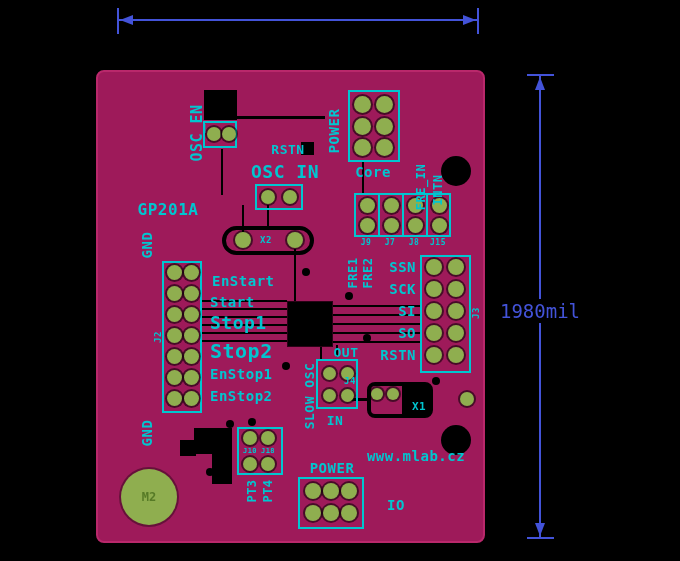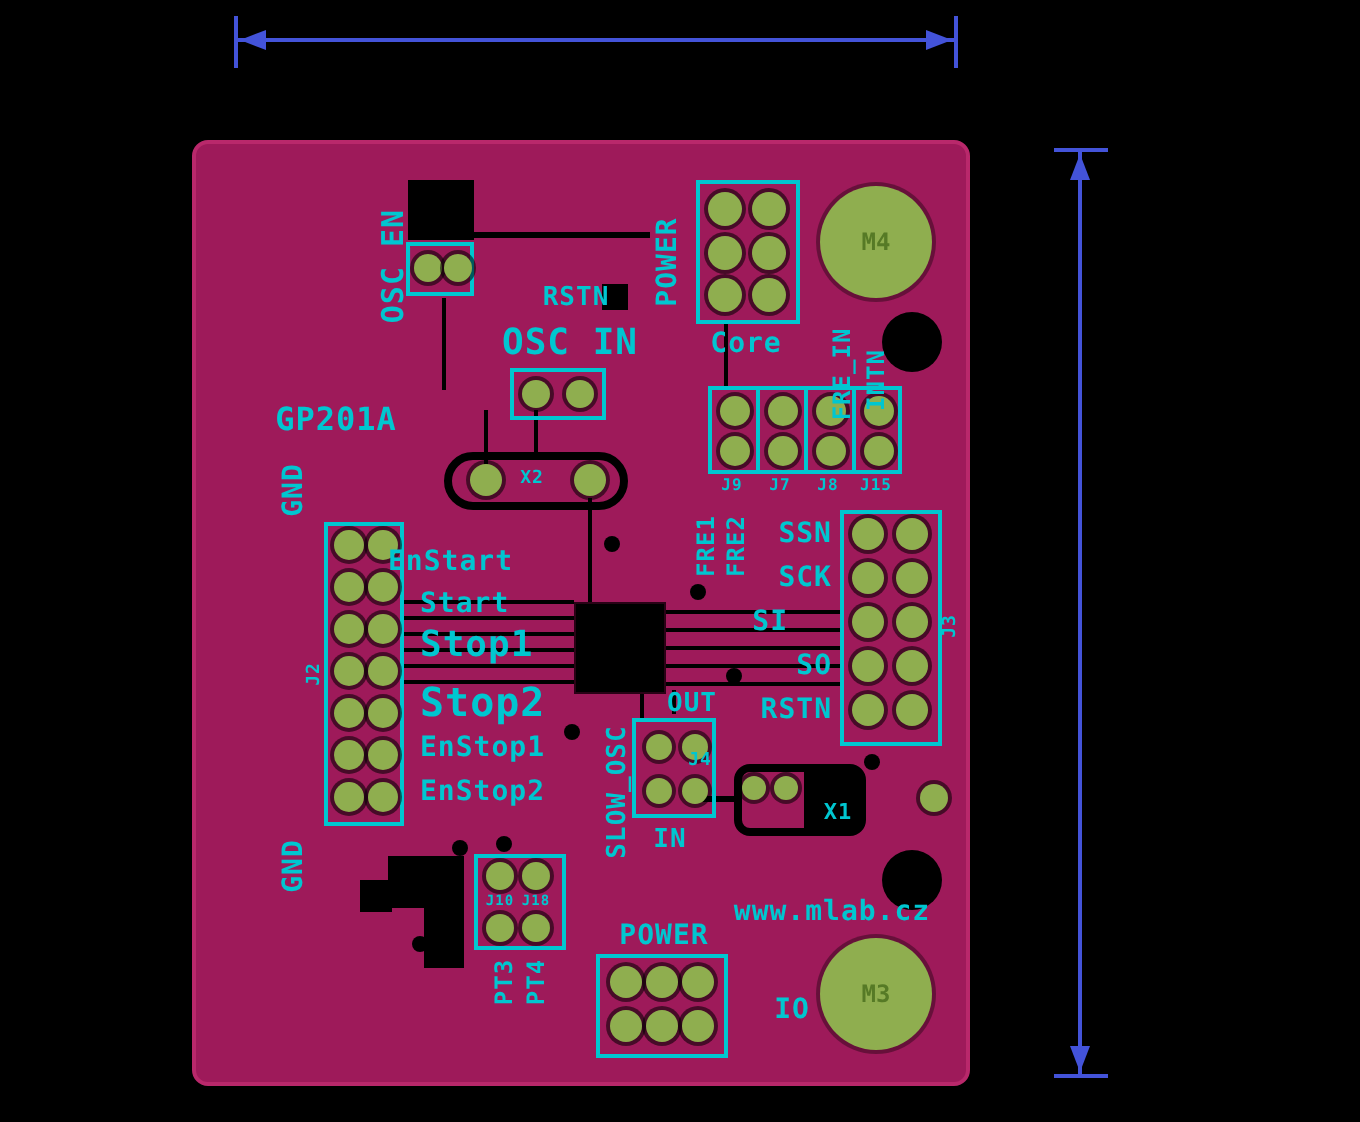--- a/index.html
+++ b/index.html
@@ -74,25 +74,22 @@
 
   <div class="via" style="left:302px;top:268px"></div>
   <div class="via" style="left:345px;top:292px"></div>
   <div class="via" style="left:363px;top:334px"></div>
   <div class="via" style="left:282px;top:362px"></div>
   <div class="via" style="left:248px;top:418px"></div>
   <div class="via" style="left:432px;top:377px"></div>
   <div class="via" style="left:206px;top:468px"></div>
   <div class="via" style="left:226px;top:420px"></div>
 
-  <div class="mount" style="left:410px;top:93px">
-      <span>M4</span>
-    </div>
-  <div class="mount" style="left:410px;top:469px">
-      <span>M3</span>
+  <div class="mount" style="left:121px;top:469px">
+      <span>M2</span>
     </div>
 
   <div class="hole" style="left:441px;top:156px"></div>
   <div class="hole" style="left:441px;top:425px"></div>
 
   <div class="sbox" style="left:203px;top:121px;width:34px;height:27px"></div>
   <div class="pad p14" style="left:207px;top:127px"></div>
   <div class="pad p14" style="left:222px;top:127px"></div>
 
   <div class="sbox" style="left:255px;top:184px;width:48px;height:26px"></div>
@@ -194,30 +191,30 @@
   <span class="silk v" style="left:353px;top:273px;font-size:12px">FRE1</span>
   <span class="silk v" style="left:368px;top:273px;font-size:12px">FRE2</span>
   <span class="silk v" style="left:158px;top:337px;font-size:9px">J2</span>
   <span class="silk v" style="left:476px;top:313px;font-size:9px">J3</span>
 
   <span class="silk" style="left:366px;top:243px;font-size:8px">J9</span>
   <span class="silk" style="left:390px;top:243px;font-size:8px">J7</span>
   <span class="silk" style="left:414px;top:243px;font-size:8px">J8</span>
   <span class="silk" style="left:438px;top:243px;font-size:8px">J15</span>
 
-  <span class="silk la" style="left:194px;top:281px;font-size:14px">EnStart</span>
+  <span class="silk la" style="left:212px;top:281px;font-size:14px">EnStart</span>
   <span class="silk la" style="left:210px;top:302px;font-size:14px">Start</span>
   <span class="silk la" style="left:210px;top:323px;font-size:18px">Stop1</span>
   <span class="silk la" style="left:210px;top:351px;font-size:20px">Stop2</span>
   <span class="silk la" style="left:210px;top:374px;font-size:14px">EnStop1</span>
   <span class="silk la" style="left:210px;top:396px;font-size:14px">EnStop2</span>
 
   <span class="silk ra" style="left:416px;top:267px;font-size:14px">SSN</span>
   <span class="silk ra" style="left:416px;top:289px;font-size:14px">SCK</span>
-  <span class="silk ra" style="left:394px;top:311px;font-size:14px">SI</span>
+  <span class="silk ra" style="left:416px;top:311px;font-size:14px">SI</span>
   <span class="silk ra" style="left:416px;top:333px;font-size:14px">SO</span>
   <span class="silk ra" style="left:416px;top:355px;font-size:14px">RSTN</span>
 
   <span class="silk" style="left:346px;top:352px;font-size:13px">OUT</span>
   <span class="silk" style="left:350px;top:381px;font-size:9px">J4</span>
   <span class="silk" style="left:335px;top:420px;font-size:13px">IN</span>
   <span class="silk v" style="left:309px;top:396px;font-size:13px">SLOW_OSC</span>
   <span class="silk" style="left:419px;top:406px;font-size:11px">X1</span>
   <span class="silk" style="left:416px;top:456px;font-size:14px">www.mlab.cz</span>
 
@@ -233,14 +230,15 @@
   <div class="dimline" style="left:477px;top:8px;width:2px;height:26px"></div>
   <div class="dimline" style="left:119px;top:19px;width:358px;height:2px"></div>
   <div class="arrow ar-left" style="left:120px;top:15px"></div>
   <div class="arrow ar-right" style="left:463px;top:15px"></div>
 
   <div class="dimline" style="left:527px;top:74px;width:27px;height:2px"></div>
   <div class="dimline" style="left:527px;top:537px;width:27px;height:2px"></div>
   <div class="dimline" style="left:539px;top:76px;width:2px;height:461px"></div>
   <div class="arrow ar-up" style="left:535px;top:77px"></div>
   <div class="arrow ar-down" style="left:535px;top:523px"></div>
+  <span class="dimtext" style="left:540px;top:311px">1980mil</span>
 
 </div>
 
 </body></html>

